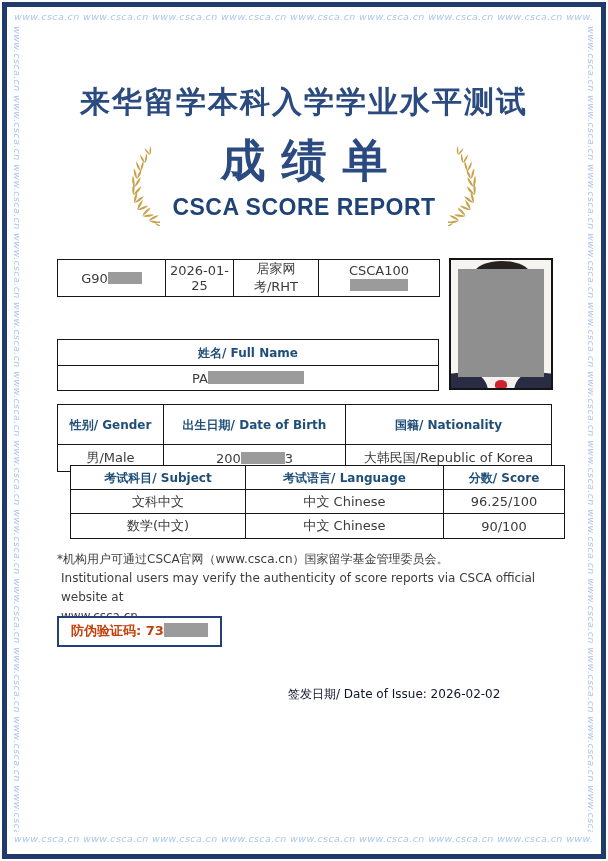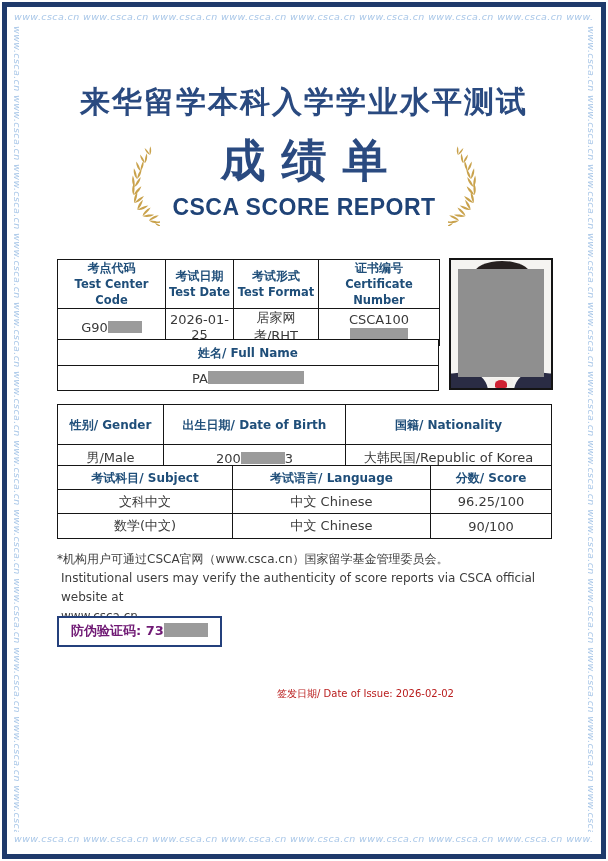--- a/index.html
+++ b/index.html
@@ -74,27 +74,27 @@
   
   .notes {
     position:absolute; left:57px; top:550px; width:486px; z-index:2;
     color:#3d3d3d; font-size:12px; line-height:19px;
   }
   .notes .en-line { padding-left:4px; }
   
   .verify {
     position:absolute; left:57px; top:616px; z-index:2;
     border:2px solid #24407c; padding:4px 12px 5px 12px;
-    color:#701a75; font-weight:bold; font-size:13px; background:#fff;
+    color:#c2410c; font-weight:bold; font-size:13px; background:#fff;
   }
   .verify .redact { vertical-align:-2px; }
   
   .footer {
-    position:absolute; left:277px; top:684px; z-index:2;
-    color:#b91c1c; font-size:10px; line-height:20px; white-space:nowrap;
+    position:absolute; left:288px; top:684px; z-index:2;
+    color:#0f172a; font-size:12px; line-height:20px; white-space:nowrap;
   }
 </style>
 </head>
 <body>
 
 <div class="page">
 
   <div class="frame"></div>
 
   <div class="wm wm-top">www.csca.cn www.csca.cn www.csca.cn www.csca.cn www.csca.cn www.csca.cn www.csca.cn www.csca.cn www.csca.cn www.csca.cn www.csca.cn</div>
@@ -159,38 +159,20 @@
   </svg>
 
   <table class="doc" style="left:57px; top:259px; width:382px;">
     <colgroup>
         <col style="width:108px">
         <col style="width:68px">
         <col style="width:85px">
         <col style="width:121px">
       </colgroup>
     <tbody>
-        <tr style="height:40px">
-      <td class="hd">
-        <div>考点代码</div>
-        <div class="en">Test Center Code</div>
-      </td>
-      <td class="hd">
-        <div>考试日期</div>
-        <div class="en">Test Date</div>
-      </td>
-      <td class="hd">
-        <div>考试形式</div>
-        <div class="en">Test Format</div>
-      </td>
-      <td class="hd">
-        <div>证书编号</div>
-        <div class="en">Certificate Number</div>
-      </td>
-    </tr>
     <tr style="height:26px">
       <td class="val"><span>G90</span><span class="redact" style="width:34px;height:12px"></span></td>
       <td class="val">2026-01-25</td>
       <td class="val">居家网考/RHT</td>
       <td class="val"><span>CSCA100</span><span class="redact" style="width:58px;height:12px"></span></td>
     </tr>
   </tbody>
     </table>
 
   <div class="photo">
@@ -226,21 +208,21 @@
       <td class="hd">国籍/ Nationality</td>
     </tr>
     <tr style="height:27px">
       <td class="val">男/Male</td>
       <td class="val"><span>200</span><span class="redact" style="width:44px;height:12px"></span><span>3</span></td>
       <td class="val">大韩民国/Republic of Korea</td>
     </tr>
   </tbody>
     </table>
 
-  <table class="doc" style="left:57px; top:465px; width:494px;">
+  <table class="doc" style="left:70px; top:465px; width:494px;">
     <colgroup>
         <col style="width:175px">
         <col style="width:198px">
         <col style="width:121px">
       </colgroup>
     <tbody>
         <tr style="height:24px">
       <td class="hd">考试科目/ Subject</td>
       <td class="hd">考试语言/ Language</td>
       <td class="hd">分数/ Score</td>

